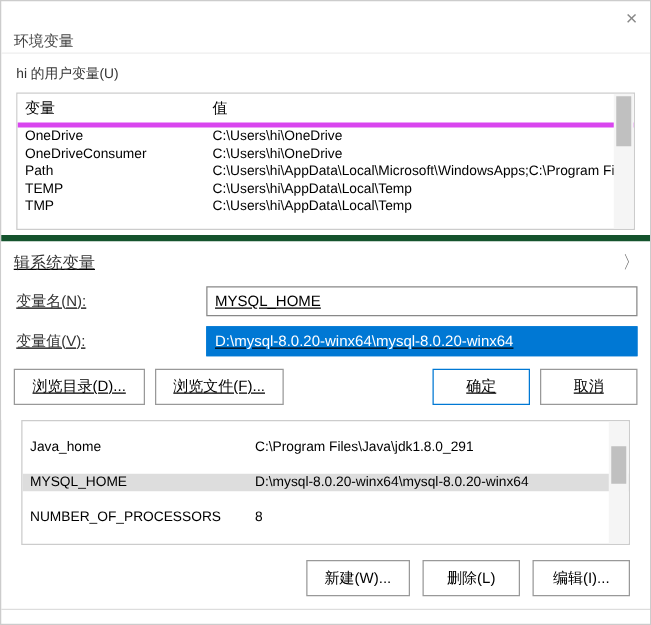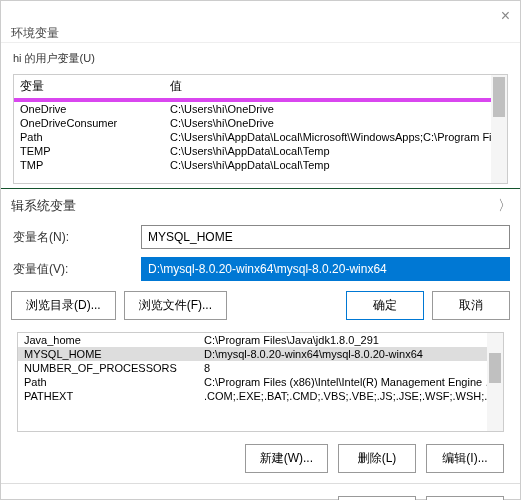--- a/index.html
+++ b/index.html
@@ -10,34 +10,34 @@
     .close-btn { position: absolute; right: 10px; top: 6px; color: #888; font-size: 16px; cursor: pointer; }
     .section-label { padding: 8px 12px 4px 12px; color: #333; font-size: 11px; }
     .table-wrap { margin: 4px 12px; border: 1px solid #ccc; height: 110px; overflow: hidden; position: relative; }
     .table-header { display: flex; border-bottom: 4px solid #d946ef; background: #fff; font-size: 12px; padding: 3px 0; }
     .col-name { width: 150px; padding-left: 6px; }
     .col-val { flex: 1; padding-left: 6px; }
     .table-row { display: flex; font-size: 11px; padding: 1px 0; }
     .scrollbar-v { position: absolute; right: 0; top: 0; bottom: 0; width: 16px; background: #f5f5f5; }
     .scroll-thumb { background: #c0c0c0; width: 12px; margin: 2px; height: 40px; }
     
-    .edit-section { position: relative; border-top: 1px solid #14532d; background: #fff; padding: 8px 10px 6px 10px; }
+    .edit-section { position: relative; border-top: 5px solid #14532d; background: #fff; padding: 8px 10px 6px 10px; text-decoration: underline; }
     .edit-title { font-size: 13px; color: #333; margin-bottom: 10px; }
     .edit-expand { position: absolute; right: 8px; top: 8px; color: #666; font-size: 14px; }
-    .field-row { display: flex; align-items: center; margin: 8px 0; }
+    .field-row { display: flex; align-items: center; margin: 8px 0; gap: 24px; }
     .field-label { width: 130px; color: #333; font-size: 12px; padding-left: 2px; }
     .field-input { flex: 1; border: 1px solid #888; padding: 4px 6px; font-size: 12px; height: 24px; }
     .field-input.selected { background: #0078d4; color: #fff; border: 1px solid #0078d4; }
     .btn-row { display: flex; gap: 8px; margin: 10px 0 6px 0; }
     .btn { border: 1px solid #999; background: #fff; padding: 5px 14px; font-size: 12px; cursor: pointer; min-width: 78px; text-align: center; }
     .btn.primary { border: 1px solid #0078d4; }
     .spacer { flex: 1; }
     
     .sys-table { margin: 0 16px 6px 16px; border: 1px solid #ccc; height: 100px; overflow: hidden; position: relative; }
-    .sys-row { display: flex; font-size: 11px; padding: 1px 0; }
+    .sys-row { display: flex; font-size: 11px; padding: 1px 0; margin-top: 14px; }
     .sys-row.hl { background: #ddd; }
     .sys-scrollbar { position: absolute; right: 0; top: 0; bottom: 0; width: 16px; background: #f5f5f5; }
     .sys-thumb { background: #c0c0c0; width: 12px; margin: 2px; height: 30px; margin-top: 20px; }
     
     .bottom-btn-row { display: flex; gap: 10px; justify-content: flex-end; padding: 6px 16px; }
     .final-row { display: flex; gap: 10px; justify-content: flex-end; padding: 12px 16px 8px 16px; border-top: 1px solid #ddd; margin-top: 4px; }
     .watermark { position: absolute; right: 6px; bottom: 2px; font-size: 10px; color: #bbb; }
     .ellipsis { white-space: nowrap; overflow: hidden; text-overflow: ellipsis; }
   </style>
 </head>

